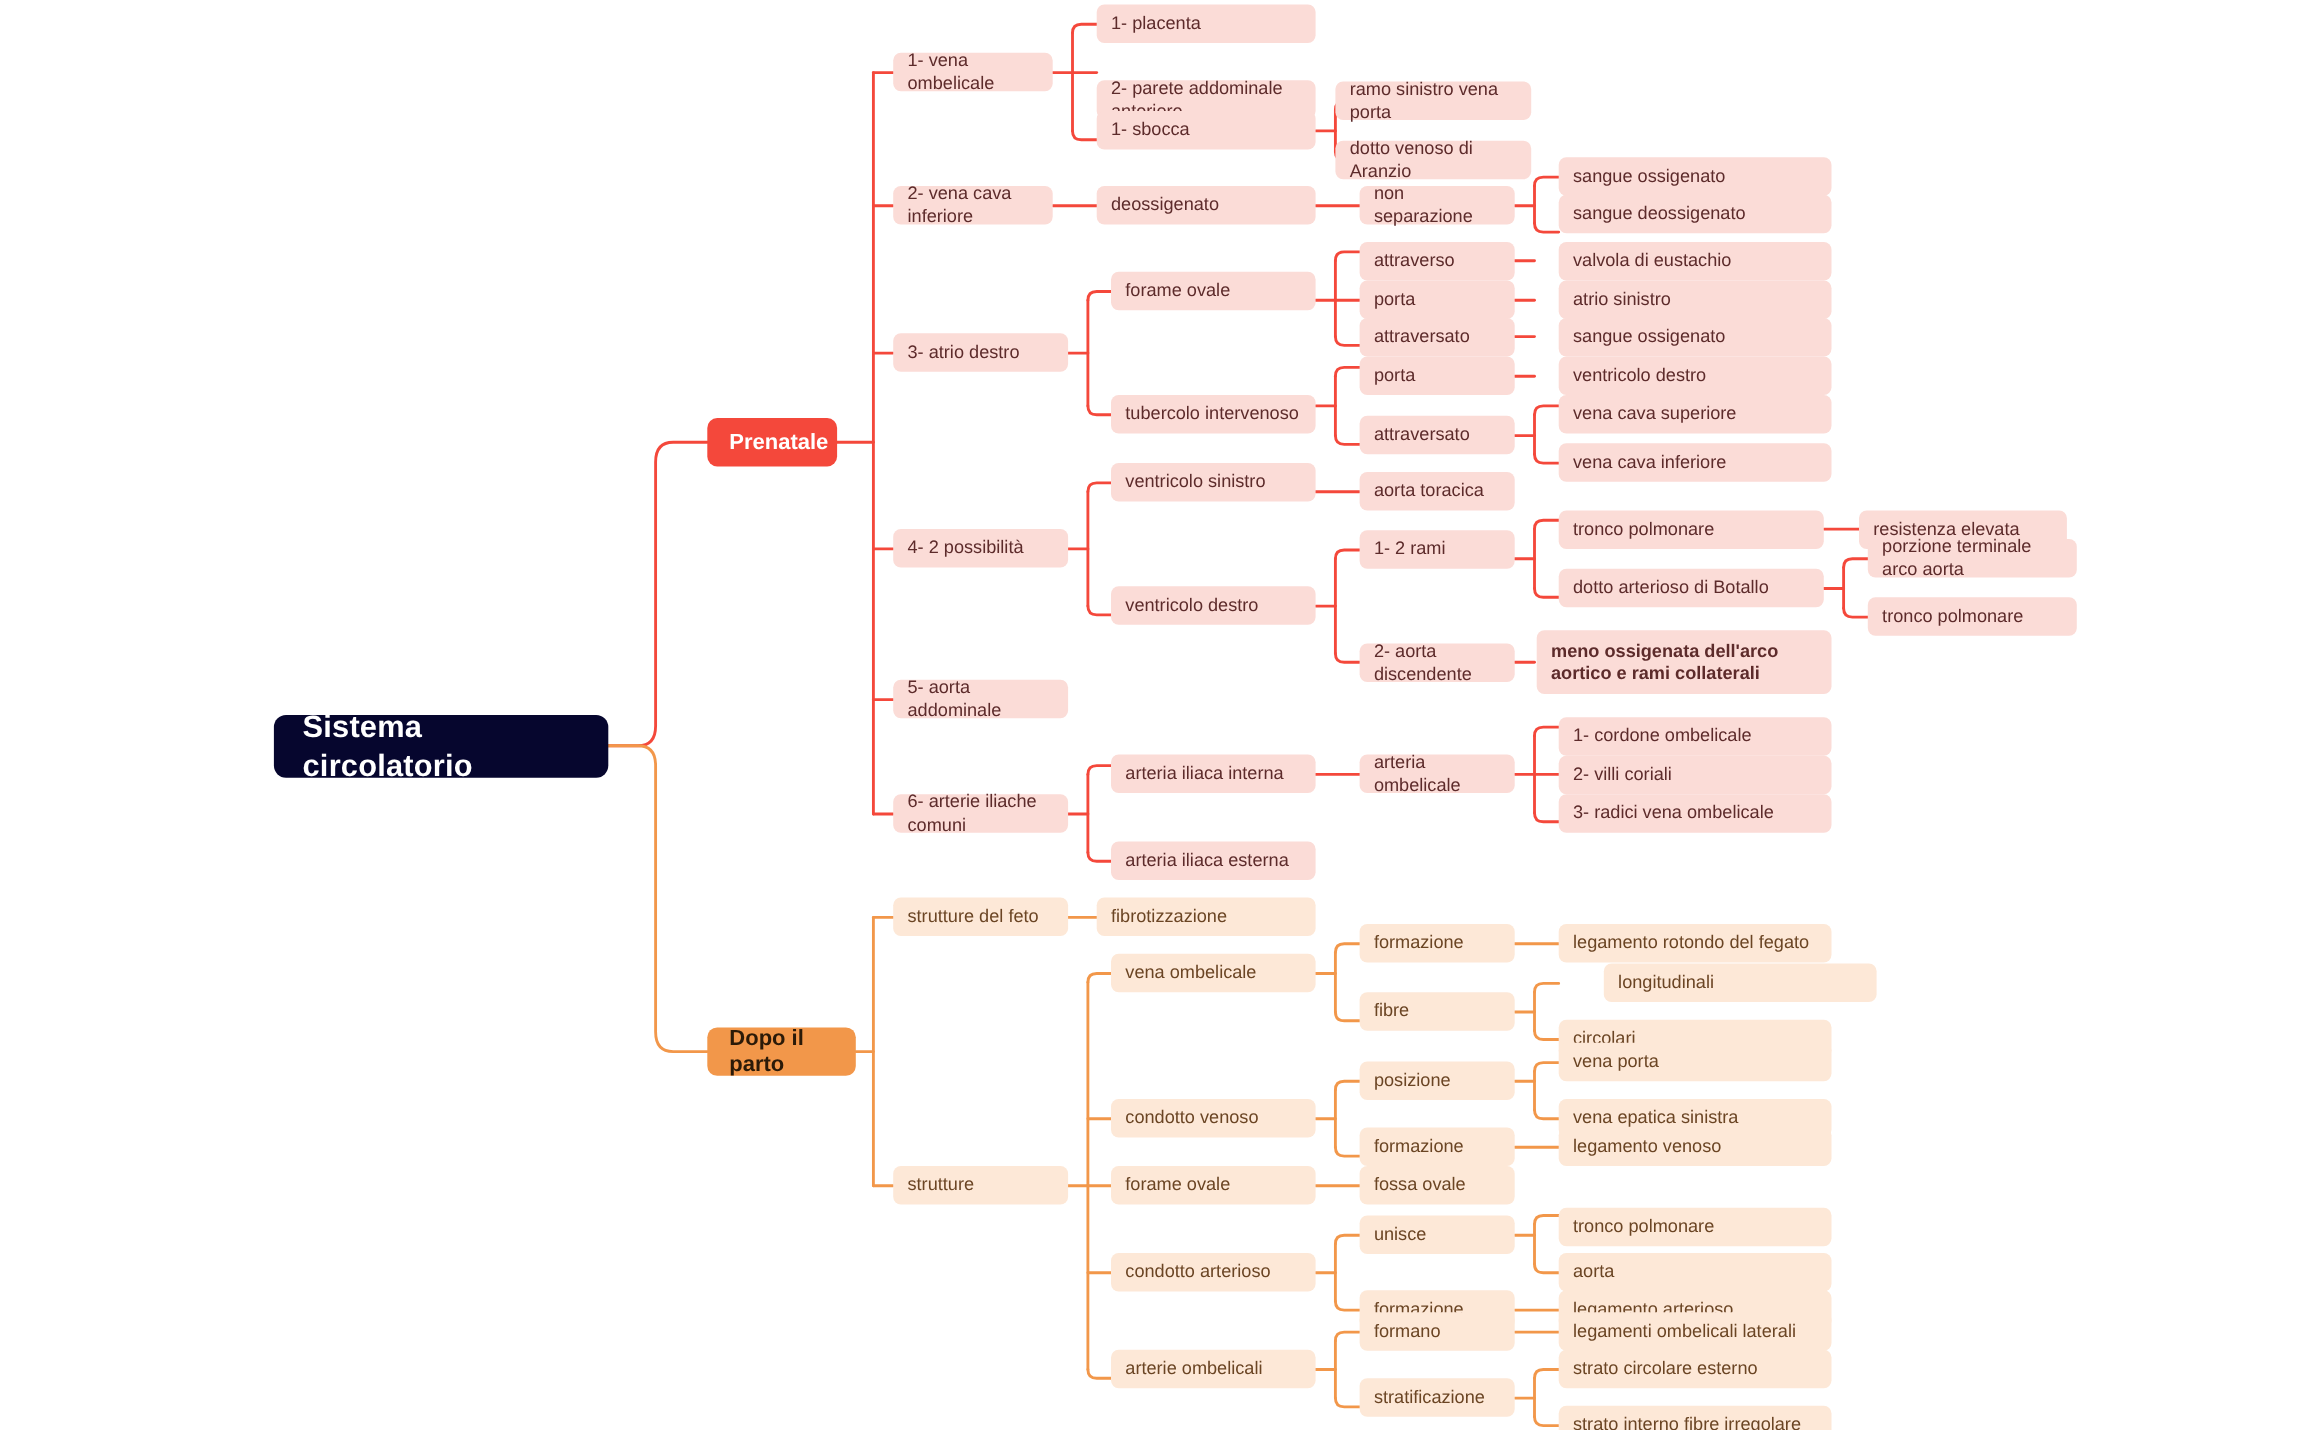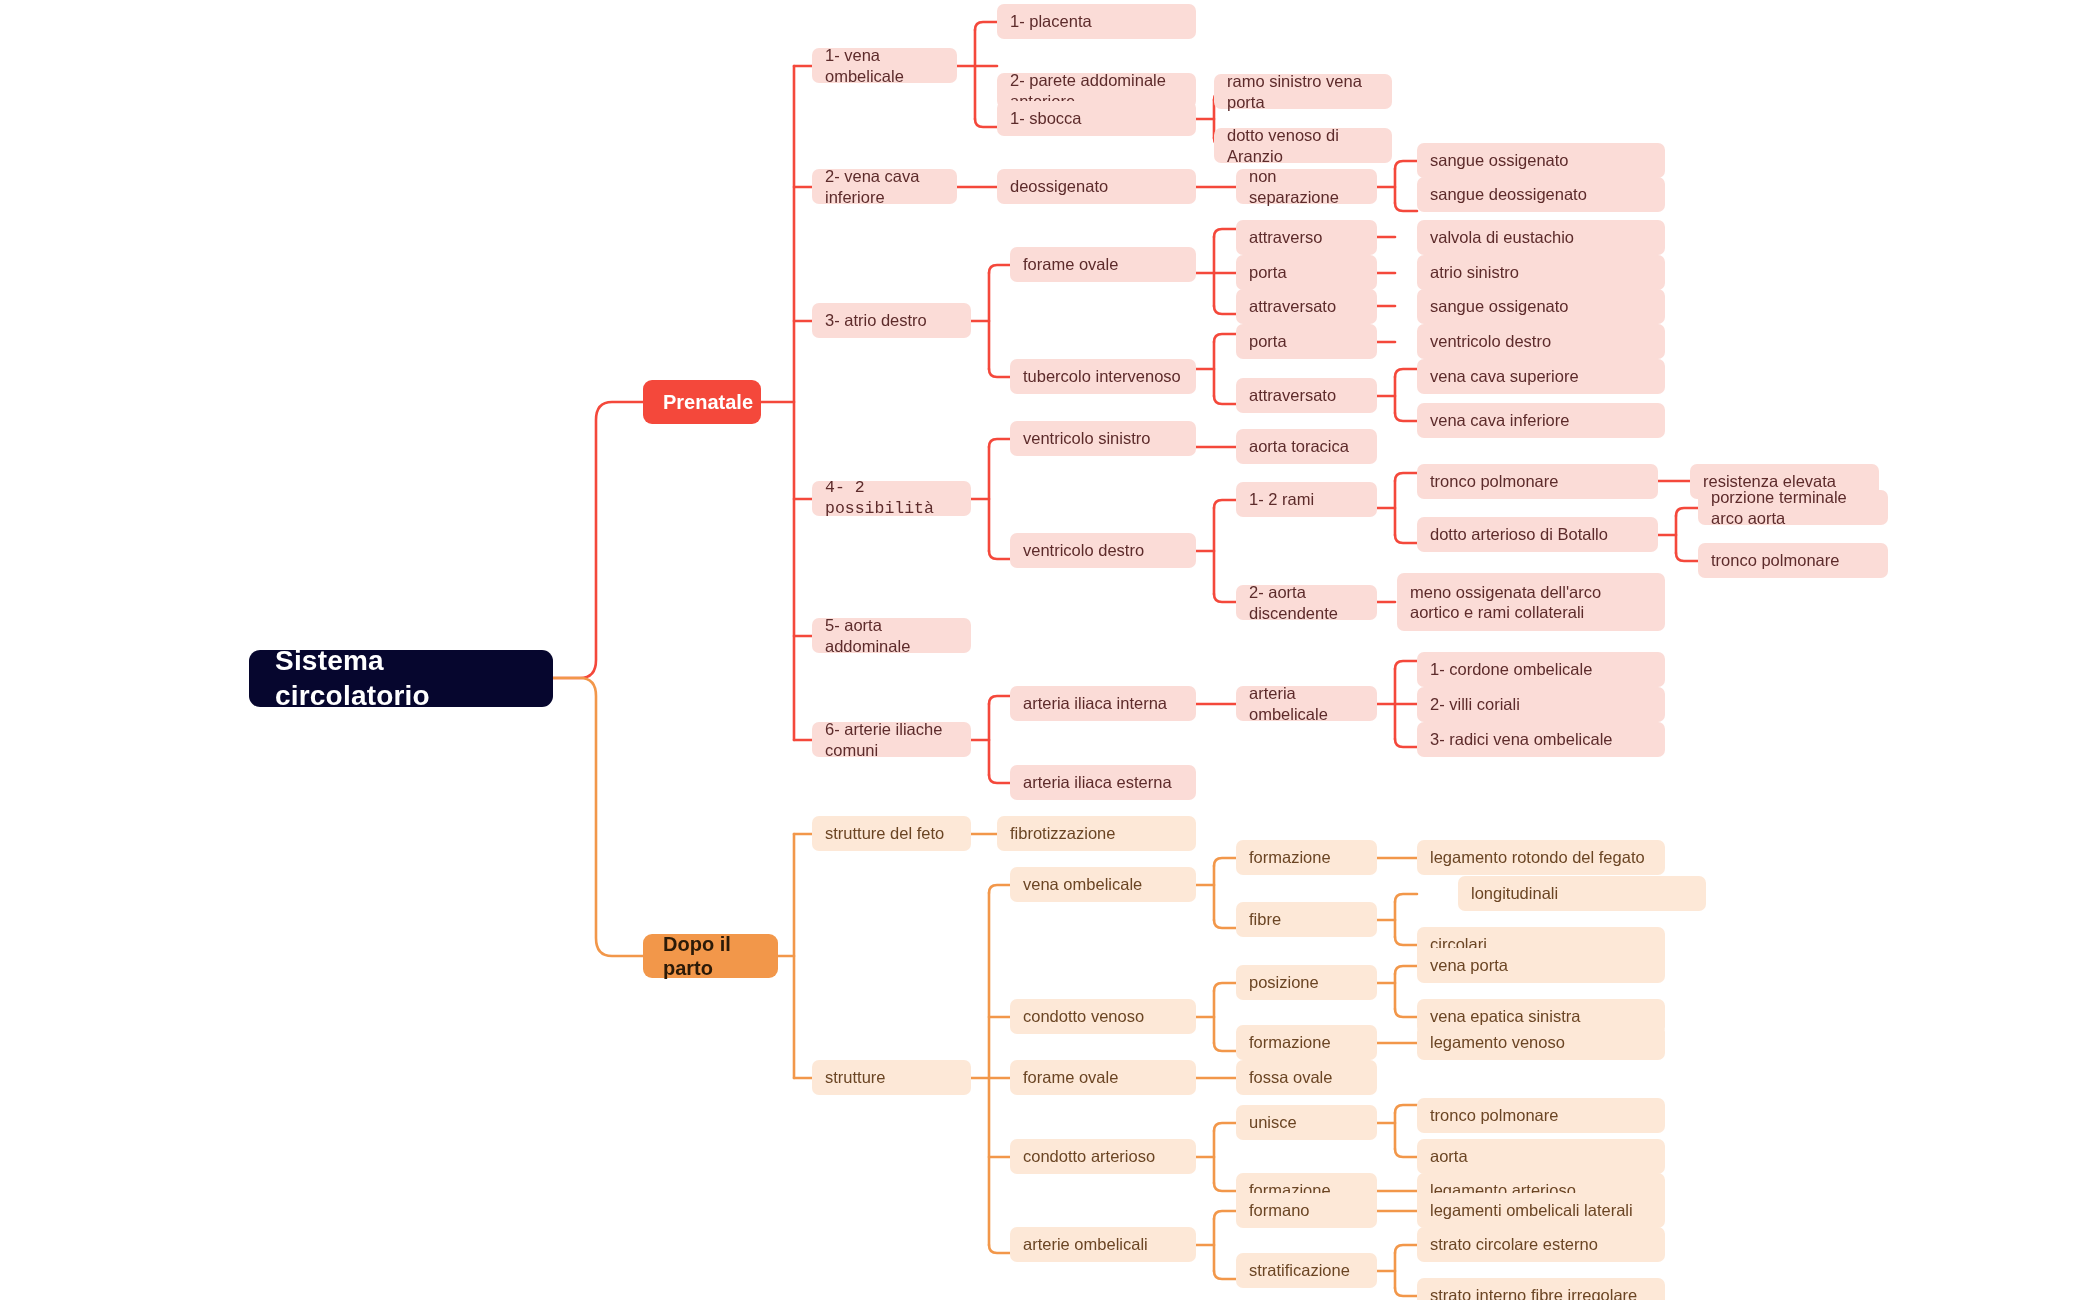--- a/index.html
+++ b/index.html
@@ -36,21 +36,21 @@
   .n-branch.red{background:#f4483b;color:#ffffff;}
   .n-branch.orange{background:#f2974a;color:#2b1a08;}
 
   
   .n-topic{
     font-size:16.5px;
     padding:0 13px;
   }
   .n-topic.red{background:#fbdcd7;color:#5d2b2b;}
   .n-topic.orange{background:#fde8d7;color:#6b4524;}
-  .n-topic.wrap{align-items:center;padding-top:4px;padding-bottom:4px;}
+  .n-topic.wrap{align-items:center;padding-top:4px;padding-bottom:4px;font-weight:bold;}
 </style>
 </head>
 <body>
 
 <div id="canvas">
 
   <svg id="links" viewBox="0 0 2100 1300" xmlns="http://www.w3.org/2000/svg">
     <g fill="none" stroke="#f4483b" stroke-width="2.6" stroke-linecap="round">
 
       <path d="M553 678 L580 678 Q596 678 596 660 L596 420 Q596 402 612 402 L643 402"></path>
@@ -212,21 +212,21 @@
   </svg>
 
   <div class="node n-root" style="left:249px;top:650px;width:304px;height:57px;justify-content:center;">Sistema circolatorio</div>
 
   <div class="node n-branch red" style="left:643px;top:380px;width:118px;height:44px;">Prenatale</div>
   <div class="node n-branch orange" style="left:643px;top:934px;width:135px;height:44px;">Dopo il parto</div>
 
   <div class="node n-topic red" style="left:812px;top:48px;width:145px;height:35px;">1- vena ombelicale</div>
   <div class="node n-topic red" style="left:812px;top:169px;width:145px;height:35px;">2- vena cava inferiore</div>
   <div class="node n-topic red" style="left:812px;top:303px;width:159px;height:35px;">3- atrio destro</div>
-  <div class="node n-topic red" style="left:812px;top:481px;width:159px;height:35px;font-family:Liberation Mono, monospace;">4- 2 possibilità</div>
+  <div class="node n-topic red" style="left:812px;top:481px;width:159px;height:35px;">4- 2 possibilità</div>
   <div class="node n-topic red" style="left:812px;top:618px;width:159px;height:35px;">5- aorta addominale</div>
   <div class="node n-topic red" style="left:812px;top:722px;width:159px;height:35px;">6- arterie iliache comuni</div>
 
   <div class="node n-topic red" style="left:997px;top:4px;width:199px;height:35px;">1- placenta</div>
   <div class="node n-topic red" style="left:997px;top:49px;width:199px;height:35px;margin-top:24px;">2- parete addominale anteriore</div>
   <div class="node n-topic red" style="left:997px;top:101px;width:199px;height:35px;">1- sbocca</div>
   <div class="node n-topic red" style="left:1214px;top:74px;width:178px;height:35px;">ramo sinistro vena porta</div>
   <div class="node n-topic red" style="left:1214px;top:128px;width:178px;height:35px;">dotto venoso di Aranzio</div>
 
   <div class="node n-topic red" style="left:997px;top:169px;width:199px;height:35px;">deossigenato</div>

